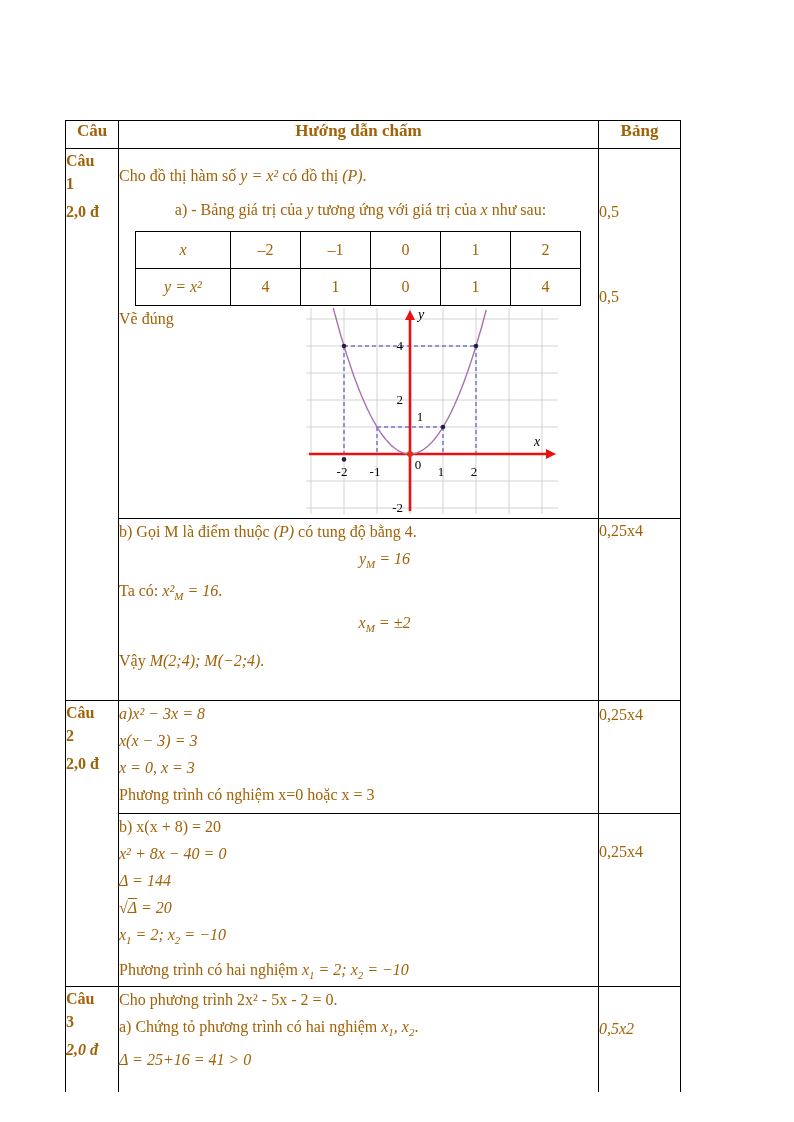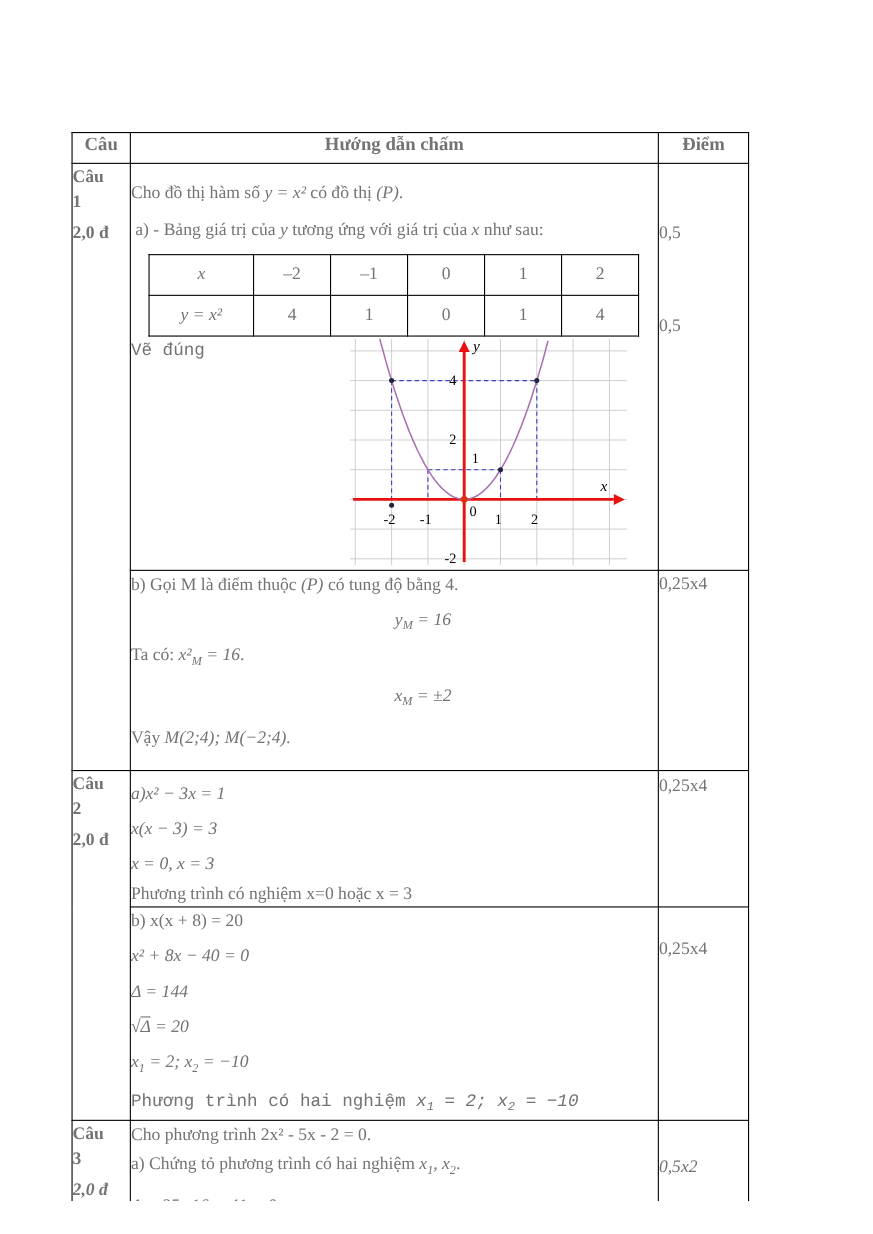--- a/index.html
+++ b/index.html
@@ -1,20 +1,20 @@
 <!DOCTYPE html>
 <html><head>
 <meta charset="utf-8">
 <style>
   * { box-sizing: border-box; }
   html, body { margin: 0; padding: 0; background: #ffffff; }
   .page {
     width: 794px; height: 1092px; background: #ffffff; position: relative;
     font-family: "Liberation Serif", "DejaVu Serif", serif;
-    color: #737373; font-size: 16px; overflow: hidden; margin: 0 auto;
+    color: #a16207; font-size: 16px; overflow: hidden; margin: 0 auto;
   }
   table.grading {
     position: absolute; left: 65px; top: 120px;
     border-collapse: collapse; table-layout: fixed; width: 615px;
   }
   table.grading > tbody > tr > td { border: 1px solid #000; vertical-align: top; padding: 0; }
   col.c1 { width: 53px; } col.c2 { width: 480px; } col.c3 { width: 82px; }
   tr.hrow { height: 28px; }
   td.hd { font-weight: bold; text-align: center; font-size: 17px; vertical-align: middle; padding: 3px 2px; }
   tr.rowA { height: 370px; } tr.rowB { height: 182px; font-family: Liberation Serif, serif; }
@@ -26,52 +26,52 @@
   td.ccell { padding: 2px 8px; }
   td.scell { padding: 2px 6px; }
   .score { line-height: 20px; }
   .s1 { margin-top: 53px; } .s2 { margin-top: 65px; }
   .s-top { margin-top: 2px; } .s-c { margin-top: 4px; }
   .s-d { margin-top: 28px; } .s-e { margin-top: 32px; font-style: italic; }
   p { margin: 0; }
   .pline { margin-top: 5px; line-height: 22px; }
   .first { margin-top: 2px; }
   .p-intro { margin-top: 16px; }
-  .p-bang { margin-top: 12px; margin-left: 4px; }
+  .p-bang { margin-top: 12px; margin-left: 4px; text-align: center; }
   .ind { margin-left: 52px; text-align: center; }
   .vay { margin-top: 10px; }
-  .concl-gap { margin-top: 8px; font-family: Liberation Mono, monospace; }
-  .math { font-style: italic; margin-top: 10px; }
+  .concl-gap { margin-top: 8px; }
+  .math { font-style: italic; }
   sub, sup { font-size: 11px; font-style: italic; }
   .ovl { text-decoration: overline; }
   table.vals { border-collapse: collapse; margin: 10px 0 0 16px; }
   table.vals td {
     border: 1px solid #000; width: 70px; height: 37px;
     text-align: center; vertical-align: middle; font-size: 16px; padding: 0 4px;
   }
   table.vals td.fc { width: 95px; }
   .graph-row { margin-top: 2px; display: flex; align-items: flex-start; }
-  .vd { margin-top: 2px; white-space: nowrap; font-family: Liberation Mono, monospace; }
+  .vd { margin-top: 2px; white-space: nowrap; }
   .graph-row svg { margin-left: 132px; display: block; }
 </style>
 </head>
 <body>
 
 <div class="page">
   <table class="grading">
     <colgroup>
         <col class="c1">
         <col class="c2">
         <col class="c3">
       </colgroup>
     <tbody>
       <tr class="hrow">
         <td class="hd">Câu</td>
         <td class="hd">Hướng dẫn chấm</td>
-        <td class="hd">Điểm</td>
+        <td class="hd">Bảng</td>
       </tr>
 
       <tr class="rowA">
         <td class="qcell" rowspan="2">
           <div class="qline">Câu</div>
           <div class="qline">1</div>
           <div class="qline marks">2,0 đ</div>
         </td>
         <td class="ccell">
           <p class="pline p-intro"><span>Cho đồ thị hàm số </span><span class="math">y = x²</span><span>  có đồ thị </span><span class="math">(P)</span><span>.</span></p>
@@ -164,21 +164,21 @@
         </td>
       </tr>
 
       <tr class="rowC">
         <td class="qcell" rowspan="2">
           <div class="qline">Câu</div>
           <div class="qline">2</div>
           <div class="qline marks">2,0 đ</div>
         </td>
         <td class="ccell">
-          <p class="pline first math"><span>a)</span><span>x² − 3x = 1</span></p>
+          <p class="pline first math"><span>a)</span><span>x² − 3x = 8</span></p>
           <p class="pline math">x(x − 3) = 3</p>
           <p class="pline math">x = 0, x = 3</p>
           <p class="pline">Phương trình có nghiệm x=0 hoặc x = 3</p>
         </td>
         <td class="scell">
           <div class="score s-c">0,25x4</div>
         </td>
       </tr>
 
       <tr class="rowD">

